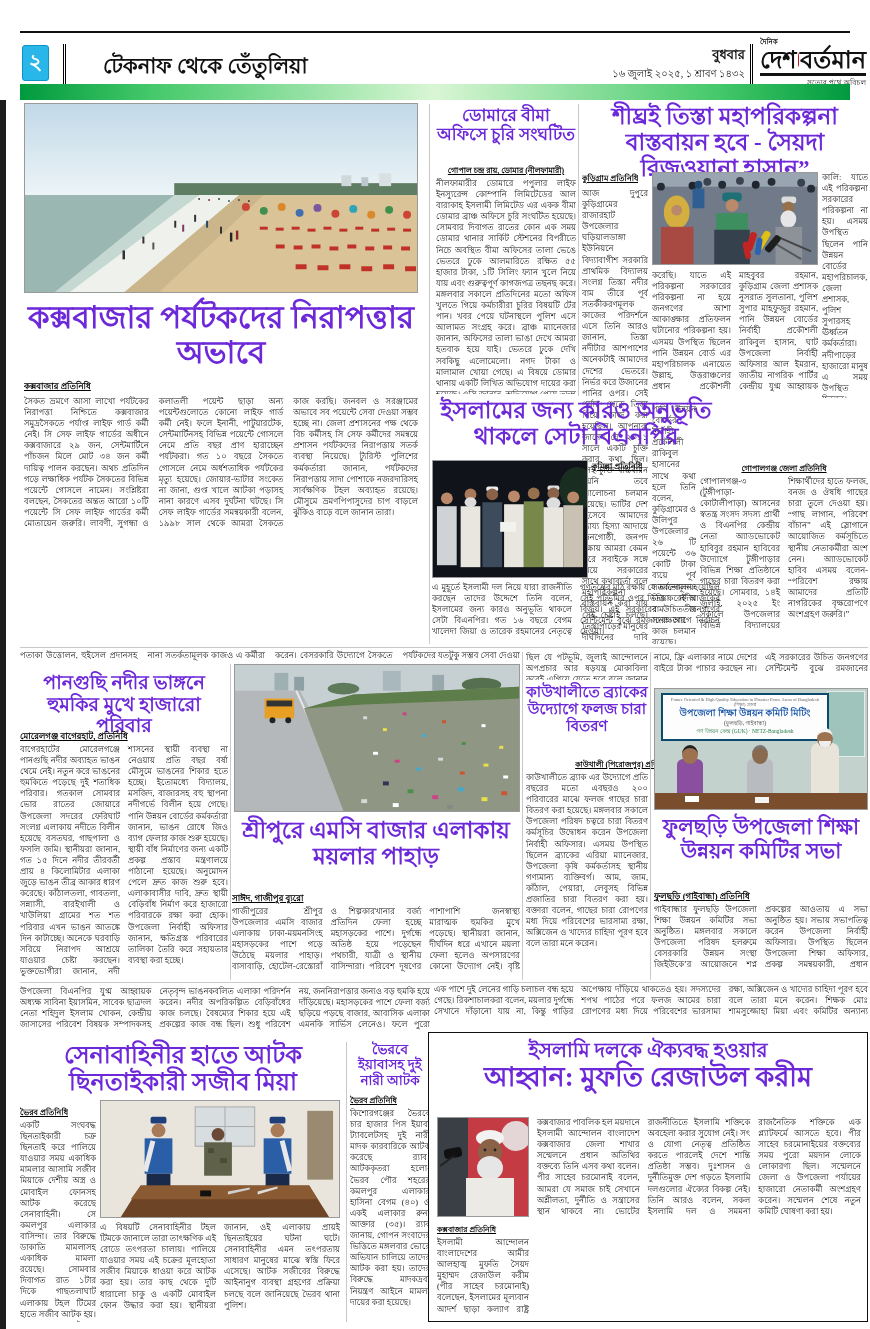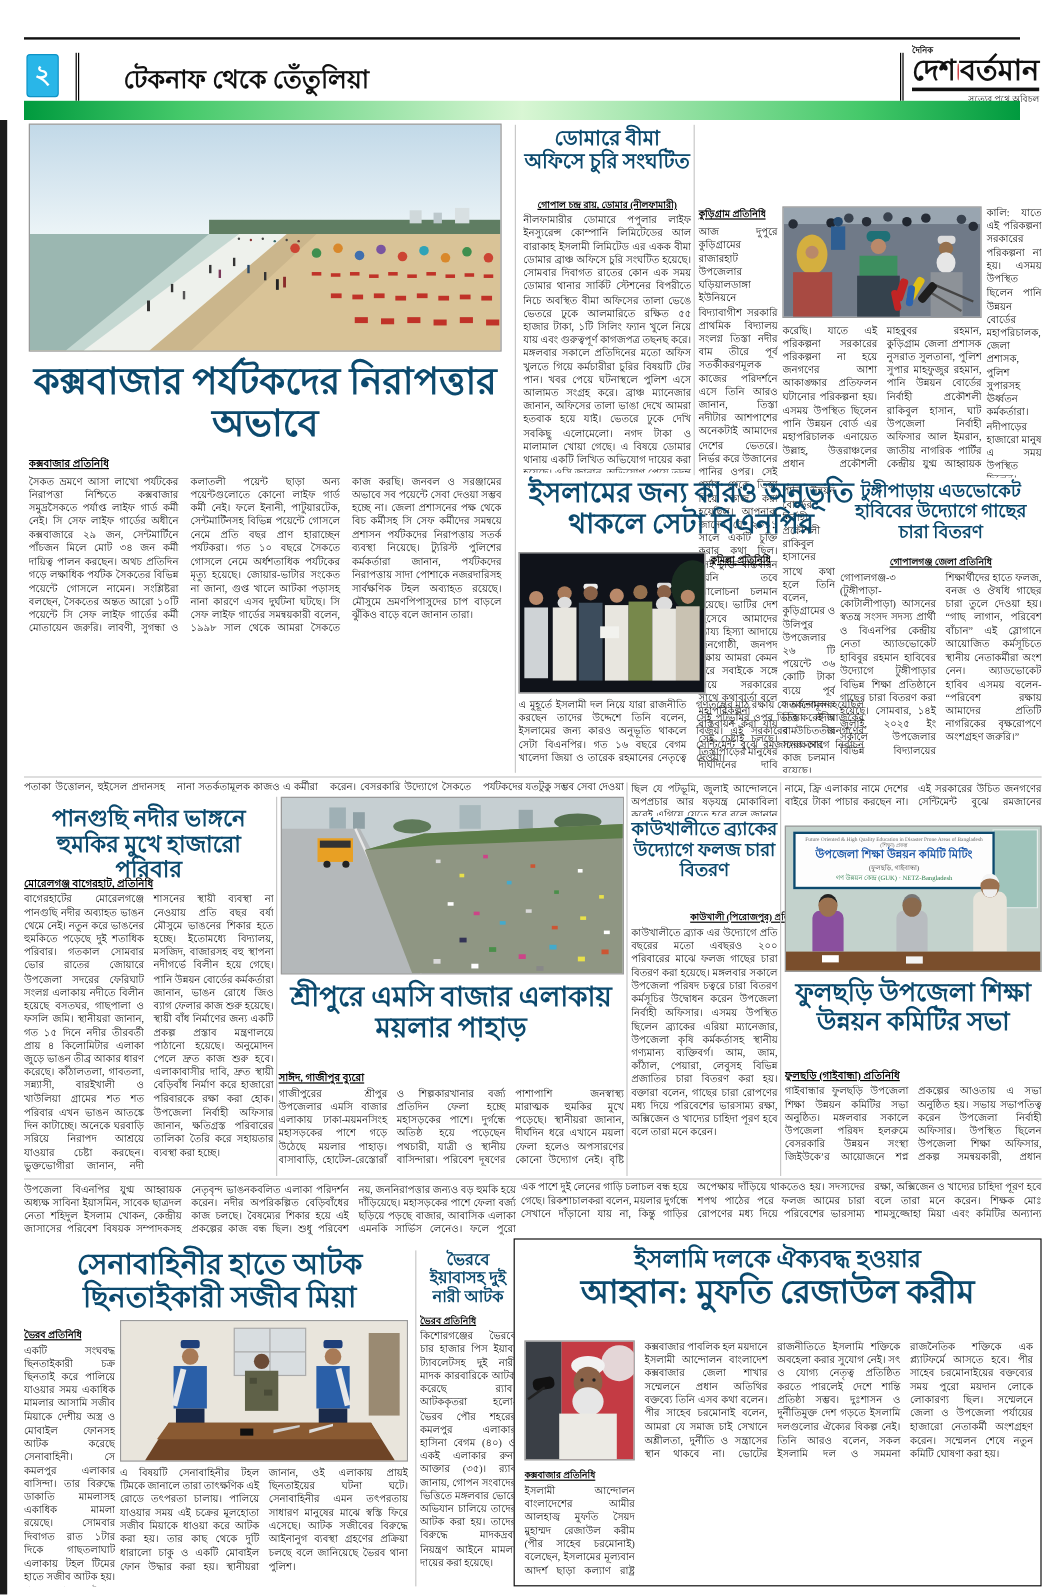--- a/index.html
+++ b/index.html
@@ -2,21 +2,21 @@
 <html><head>
 <meta charset="utf-8">
 <style>
   html,body{margin:0;padding:0;background:#fff;}
   .page{position:relative;width:870px;height:1329px;background:#fff;overflow:hidden;
         font-family:"Liberation Serif",serif;color:#111;}
   .abs{position:absolute;box-sizing:border-box;}
   .body-text{font-size:8.4px;line-height:1.32;text-align:justify;color:#141414;overflow:hidden;
              font-family:"Liberation Serif",serif;}
   .byline{font-size:8.6px;font-weight:bold;text-decoration:underline;color:#000;white-space:nowrap;overflow:hidden;}
-  .hl{font-weight:bold;text-align:center;line-height:1.14;color:#0c4a6e;letter-spacing:0;}
+  .hl{font-weight:bold;text-align:center;line-height:1.14;color:#6d28d9;letter-spacing:0;}
   .photo{border:1px solid #9a9a9a;overflow:hidden;background:#ddd;}
   .vline{width:1px;background:#c9c9c9;}
   .hline{height:1px;background:#c9c9c9;}
   .dbar{width:3px;border-left:1.5px solid #000;border-right:1.5px solid #000;}
   .pgbox{background:#29b6e8;border:1px solid #0e93c6;border-radius:3px;color:#fff;
          display:flex;align-items:center;justify-content:center;font-size:21px;font-weight:bold;}
   .greenbar{background:linear-gradient(90deg,#009a3e 0%,#45c96a 16%,#d9f6d4 50%,#45c96a 84%,#009a3e 100%);}
   .logo-name{font-weight:900;font-size:24px;line-height:1;display:flex;align-items:center;gap:1px;}
   .logo-ball{width:14px;height:14px;border-radius:50%;background:#c4161c;position:relative;display:inline-block;}
   .logo-ball::after{content:'';position:absolute;left:4px;top:3px;right:2px;bottom:2px;border-radius:50%;background:#0c8f3f;}
@@ -28,20 +28,24 @@
 <body>
 
 <div class="page">
 
   <div class="abs" style="left:20px;top:31px;width:830px;height:2px;background:#111;"></div>
   <div class="abs pgbox" style="left:22px;top:45px;width:27px;height:36px;">
     <span>২</span>
   </div>
   <div class="abs dbar" style="left:63px;top:44px;height:40px;"></div>
   <div class="abs" style="left:103px;top:50px;font-size:21px;font-weight:bold;">টেকনাফ থেকে তেঁতুলিয়া</div>
+  <div class="abs" style="left:540px;top:45px;width:205px;text-align:right;">
+    <div style="font-size:13px;font-weight:bold;">বুধবার</div>
+    <div style="font-size:10px;">১৬ জুলাই ২০২৫, ১ শ্রাবণ ১৪৩২</div>
+  </div>
   <div class="abs dbar" style="left:750px;top:44px;height:40px;"></div>
   <div class="abs" style="left:760px;top:36px;width:106px;">
     <div style="font-size:7px;font-weight:bold;">দৈনিক</div>
     <div class="logo-name">
       <span>দেশ</span>
         <span class="logo-ball"></span>
         <span>বর্তমান</span>
     </div>
     <div class="logo-rule"></div>
     <div style="font-size:7.5px;text-align:right;margin-top:1px;">সত্যের পথে অবিচল</div>
@@ -127,20 +131,21 @@
   <div class="abs byline" style="left:24px;top:380px;">কক্সবাজার প্রতিনিধি</div>
   <div class="abs body-text" style="left:24px;top:396px;width:394px;height:250px;column-count:3;column-gap:10px;">সৈকত ভ্রমণে আসা লাখো পর্যটকের নিরাপত্তা নিশ্চিতে কক্সবাজার সমুদ্রসৈকতে পর্যাপ্ত লাইফ গার্ড কর্মী নেই। সি সেফ লাইফ গার্ডের অধীনে কক্সবাজারে ২৯ জন, সেন্টমার্টিনে পাঁচজন মিলে মোট ৩৪ জন কর্মী দায়িত্ব পালন করছেন। অথচ প্রতিদিন গড়ে লক্ষাধিক পর্যটক সৈকতের বিভিন্ন পয়েন্টে গোসলে নামেন। সংশ্লিষ্টরা বলছেন, সৈকতের অন্তত আরো ১০টি পয়েন্টে সি সেফ লাইফ গার্ডের কর্মী মোতায়েন জরুরি। লাবণী, সুগন্ধা ও কলাতলী পয়েন্ট ছাড়া অন্য পয়েন্টগুলোতে কোনো লাইফ গার্ড কর্মী নেই। ফলে ইনানী, পাটুয়ারটেক, সেন্টমার্টিনসহ বিভিন্ন পয়েন্টে গোসলে নেমে প্রতি বছর প্রাণ হারাচ্ছেন পর্যটকরা। গত ১০ বছরে সৈকতে গোসলে নেমে অর্ধশতাধিক পর্যটকের মৃত্যু হয়েছে। জোয়ার-ভাটার সংকেত না জানা, গুপ্ত খালে আটকা পড়াসহ নানা কারণে এসব দুর্ঘটনা ঘটছে। সি সেফ লাইফ গার্ডের সমন্বয়কারী বলেন, ১৯৯৮ সাল থেকে আমরা সৈকতে কাজ করছি। জনবল ও সরঞ্জামের অভাবে সব পয়েন্টে সেবা দেওয়া সম্ভব হচ্ছে না। জেলা প্রশাসনের পক্ষ থেকে বিচ কর্মীসহ সি সেফ কর্মীদের সমন্বয়ে প্রশাসন পর্যটকদের নিরাপত্তায় সতর্ক ব্যবস্থা নিয়েছে। ট্যুরিস্ট পুলিশের কর্মকর্তারা জানান, পর্যটকদের নিরাপত্তায় সাদা পোশাকে নজরদারিসহ সার্বক্ষণিক টহল অব্যাহত রয়েছে। মৌসুমে ভ্রমণপিপাসুদের চাপ বাড়লে ঝুঁকিও বাড়ে বলে জানান তারা।</div>
   <div class="abs body-text" style="left:20px;top:650px;width:500px;height:22px;column-count:4;column-gap:10px;">পতাকা উত্তোলন, হুইসেল প্রদানসহ নানা সতর্কতামূলক কাজও এ কর্মীরা করেন। বেসরকারি উদ্যোগে সৈকতে পর্যটকদের যতটুকু সম্ভব সেবা দেওয়া হচ্ছে। যেখানে নিরাপত্তা দেয়া যাচ্ছে না সেখানে ইনানী, পাটুয়ারটেক, সেন্টমার্টিনসহ বিভিন্ন পয়েন্টে ঝুঁকি নিয়েই গোসলে নামছেন পর্যটকরা।</div>
 
   <div class="abs vline" style="left:429px;top:104px;height:540px;"></div>
   <div class="abs hl" style="left:436px;top:106px;width:140px;font-size:17px;">ডোমারে বীমা অফিসে চুরি সংঘটিত</div>
   <div class="abs byline" style="left:436px;top:164px;width:140px;font-size:7.8px;text-align:center;">গোপাল চন্দ্র রায়, ডোমার (নীলফামারী)</div>
   <div class="abs body-text" style="left:436px;top:178px;width:140px;height:216px;">নীলফামারীর ডোমারে পপুলার লাইফ ইনস্যুরেন্স কোম্পানি লিমিটেডের আল বারাকাহ ইসলামী লিমিটেড এর একক বীমা ডোমার ব্রাঞ্চ অফিসে চুরি সংঘটিত হয়েছে। সোমবার দিবাগত রাতের কোন এক সময় ডোমার থানার সার্কিট স্টেশনের বিপরীতে নিচে অবস্থিত বীমা অফিসের তালা ভেঙে ভেতরে ঢুকে আলমারিতে রক্ষিত ৫৫ হাজার টাকা, ১টি সিলিং ফ্যান খুলে নিয়ে যায় এবং গুরুত্বপূর্ণ কাগজপত্র তছনছ করে। মঙ্গলবার সকালে প্রতিদিনের মতো অফিস খুলতে গিয়ে কর্মচারীরা চুরির বিষয়টি টের পান। খবর পেয়ে ঘটনাস্থলে পুলিশ এসে আলামত সংগ্রহ করে। ব্রাঞ্চ ম্যানেজার জানান, অফিসের তালা ভাঙা দেখে আমরা হতবাক হয়ে যাই। ভেতরে ঢুকে দেখি সবকিছু এলোমেলো। নগদ টাকা ও মালামাল খোয়া গেছে। এ বিষয়ে ডোমার থানায় একটি লিখিত অভিযোগ দায়ের করা হয়েছে। ওসি জানান, অভিযোগ পেয়ে তদন্ত শুরু হয়েছে। চোর শনাক্তে আশপাশের সিসি ক্যামেরার ফুটেজ সংগ্রহের চেষ্টা চলছে। স্থানীয়রা জানায়, এর আগেও এলাকায় বেশ কয়েকটি চুরির ঘটনা ঘটেছে। রাতে পাহারার ব্যবস্থা জোরদারের দাবি জানিয়েছেন ব্যবসায়ীরা।</div>
 
   <div class="abs vline" style="left:578px;top:104px;height:292px;"></div>
+  <div class="abs hl" style="left:582px;top:104px;width:286px;font-size:23px;">শীঘ্রই তিস্তা মহাপরিকল্পনা বাস্তবায়ন হবে - সৈয়দা রিজওয়ানা হাসান”</div>
   <div class="abs byline" style="left:582px;top:172px;font-size:8px;">কুড়িগ্রাম প্রতিনিধি</div>
   <div class="abs body-text" style="left:582px;top:188px;width:66px;height:456px;">আজ দুপুরে কুড়িগ্রামের রাজারহাট উপজেলার ঘড়িয়ালডাঙ্গা ইউনিয়নে বিদ্যাবাগীশ সরকারি প্রাথমিক বিদ্যালয় সংলগ্ন তিস্তা নদীর বাম তীরে পূর্ব সতর্কীকরণমূলক কাজের পরিদর্শনে এসে তিনি আরও জানান, তিস্তা নদীটার আশপাশের অনেকটাই আমাদের দেশের ভেতরে। নির্ভর করে উজানের পানির ওপর। সেই পর্যায় থেকে তিস্তা নিয়ে কাজ করা হয়েছিল। আপনারা জানেন যে, ২০১১ সালে একটি চুক্তি করার কথা ছিল। সেই চুক্তি বাস্তবায়ন হয়নি তবে আলোচনা চলমান রয়েছে। ভাটির দেশ হিসেবে আমাদের ন্যায্য হিস্যা আদায়ে জনগোষ্ঠী, জনপদ রক্ষায় আমরা কেমন করে সবাইকে সঙ্গে নিয়ে সরকারের সাথে কথাবার্তা বলে মহাপরিকল্পনা বাস্তবায়ন করা যায় সেই চেষ্টাই চলছে। তিস্তাপাড়ের মানুষের দীর্ঘদিনের দাবি পূরণে সরকার আন্তরিক রয়েছে বলেও জানান তিনি।</div>
   <svg class="abs photo" style="left:652px;top:172px;width:166px;height:93px;" viewBox="0 0 166 93" preserveAspectRatio="none">
     <rect width="166" height="93" fill="#707a88"></rect>
       <rect width="166" height="14" fill="#99a5b0"></rect>
     <g>
         <circle cx="8" cy="14" r="4" fill="#262c36"></circle>
         <circle cx="40" cy="13" r="4" fill="#1f252e"></circle>
         <circle cx="55" cy="9" r="4" fill="#39424e"></circle>
         <circle cx="70" cy="12" r="4" fill="#262c36"></circle>
@@ -176,21 +181,20 @@
         <rect x="108" y="58" width="7" height="22" rx="3" fill="#e0bf16" transform="rotate(30 111 69)"></rect>
         <rect x="118" y="62" width="7" height="20" rx="3" fill="#1e1e1e" transform="rotate(40 121 72)"></rect>
         <rect x="104" y="66" width="6" height="18" rx="3" fill="#2b63b0" transform="rotate(8 107 75)"></rect>
         <rect x="92" y="70" width="6" height="18" rx="3" fill="#c22424" transform="rotate(-12 95 79)"></rect>
       </g>
   </svg>
   <div class="abs body-text" style="left:652px;top:270px;width:166px;height:130px;column-count:2;column-gap:8px;">করেছি। যাতে এই পরিকল্পনা সরকারের পরিকল্পনা না হয়ে জনগণের আশা আকাঙ্ক্ষার প্রতিফলন ঘটানোর পরিকল্পনা হয়। এসময় উপস্থিত ছিলেন পানি উন্নয়ন বোর্ড এর মহাপরিচালক এনায়েত উল্লাহ, উত্তরাঞ্চলের প্রধান প্রকৌশলী মাহবুবর রহমান, কুড়িগ্রাম জেলা প্রশাসক নুসরাত সুলতানা, পুলিশ সুপার মাহফুজুর রহমান, পানি উন্নয়ন বোর্ডের নির্বাহী প্রকৌশলী রাকিবুল হাসান, ঘাট উপজেলা নির্বাহী অফিসার আল ইমরান, জাতীয় নাগরিক পার্টির কেন্দ্রীয় যুগ্ম আহ্বায়ক ডা. আতিক মুজাহিদ প্রমুখ।</div>
   <div class="abs body-text" style="left:822px;top:172px;width:46px;height:226px;">কালি: যাতে এই পরিকল্পনা সরকারের পরিকল্পনা না হয়। এসময় উপস্থিত ছিলেন পানি উন্নয়ন বোর্ডের মহাপরিচালক, জেলা প্রশাসক, পুলিশ সুপারসহ ঊর্ধ্বতন কর্মকর্তারা। নদীপাড়ের হাজারো মানুষ এ সময় উপস্থিত ছিলেন।</div>
   <div class="abs body-text" style="left:652px;top:404px;width:44px;height:240px;">পানি উন্নয়ন বোর্ডের নির্বাহী প্রকৌশলী রাকিবুল হাসানের সাথে কথা হলে তিনি বলেন, কুড়িগ্রামের ও উলিপুর উপজেলার ২৬ টি পয়েন্টে ৩৬ কোটি টাকা ব্যয়ে পূর্ব সতর্কতামূলক তিস্তা নদীর বাম তীর সংরক্ষণের কাজ চলমান রয়েছে।</div>
 
-  <div class="abs hl" style="left:700px;top:402px;width:168px;font-size:15px;">টুঙ্গীপাড়ায় এডভোকেট হাবিবের উদ্যোগে গাছের চারা বিতরণ</div>
   <div class="abs byline" style="left:700px;top:462px;width:168px;font-size:7.8px;text-align:center;">গোপালগঞ্জ জেলা প্রতিনিধি</div>
   <div class="abs body-text" style="left:700px;top:476px;width:168px;height:168px;column-count:2;column-gap:8px;">গোপালগঞ্জ-৩ (টুঙ্গীপাড়া-কোটালীপাড়া) আসনের স্বতন্ত্র সংসদ সদস্য প্রার্থী ও বিএনপির কেন্দ্রীয় নেতা অ্যাডভোকেট হাবিবুর রহমান হাবিবের উদ্যোগে টুঙ্গীপাড়ার বিভিন্ন শিক্ষা প্রতিষ্ঠানে গাছের চারা বিতরণ করা হয়েছে। সোমবার, ১৪ই জুলাই, ২০২৫ ইং সকালে উপজেলার বিভিন্ন বিদ্যালয়ের শিক্ষার্থীদের হাতে ফলজ, বনজ ও ঔষধি গাছের চারা তুলে দেওয়া হয়। “গাছ লাগান, পরিবেশ বাঁচান” এই স্লোগানে আয়োজিত কর্মসূচিতে স্থানীয় নেতাকর্মীরা অংশ নেন। অ্যাডভোকেট হাবিব এসময় বলেন- “পরিবেশ রক্ষায় আমাদের প্রতিটি নাগরিকের বৃক্ষরোপণে অংশগ্রহণ জরুরি।”</div>
 
   <div class="abs hl" style="left:432px;top:398px;width:288px;font-size:23px;">ইসলামের জন্য কারও অনুভূতি থাকলে সেটা বিএনপির</div>
   <svg class="abs photo" style="left:432px;top:460px;width:156px;height:118px;" viewBox="0 0 156 118" preserveAspectRatio="none">
     <rect width="156" height="118" fill="#10131a"></rect>
       <ellipse cx="146" cy="28" rx="18" ry="22" fill="#1d3523" opacity="0.8"></ellipse>
     <g>
       <circle cx="14" cy="38" r="6" fill="#b9896a"></circle>
         <rect x="4" y="46" width="20" height="60" fill="#cfd3d6"></rect>

